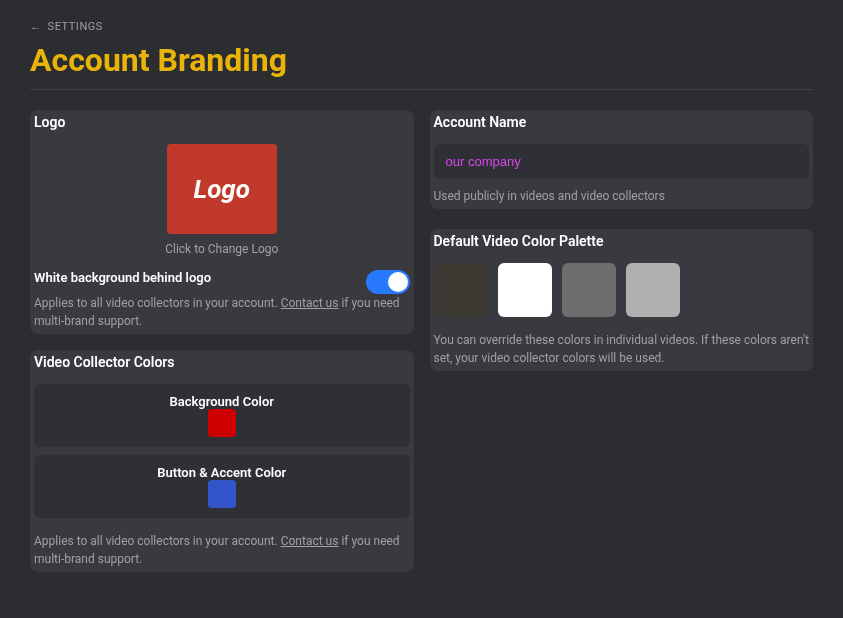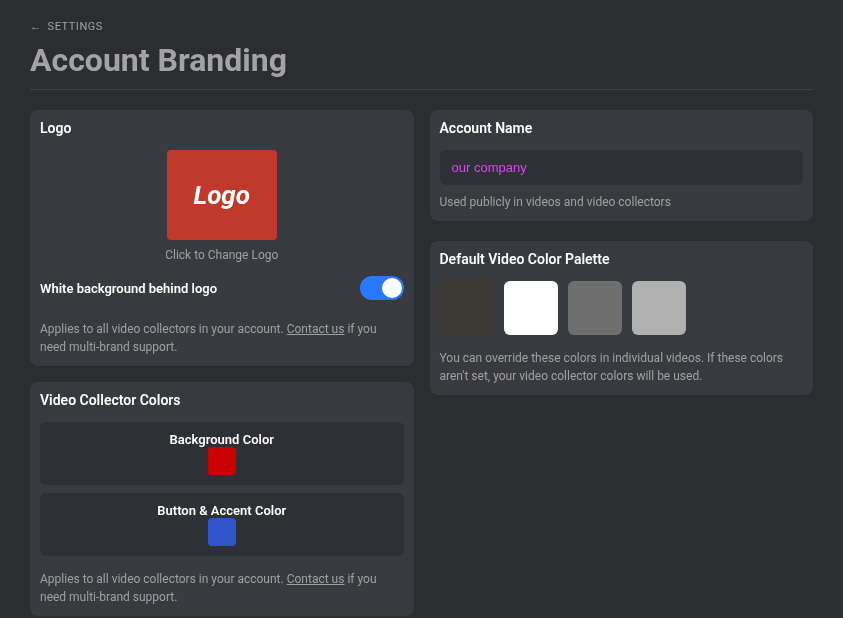--- a/index.html
+++ b/index.html
@@ -21,40 +21,40 @@
       color: #a0a0a0;
       text-transform: uppercase;
       letter-spacing: 0.05em;
       margin-bottom: 8px;
       cursor: pointer;
     }
 
     .page-title {
       font-size: 32px;
       font-weight: 700;
-      color: #a3a3a3;
+      color: #eab308;
       margin-bottom: 10px;
     }
 
     .divider {
       border: none;
       border-top: 1px solid #3f4146;
       margin-bottom: 20px;
     }
 
     .content-grid {
       display: grid;
       grid-template-columns: 1fr 1fr;
       gap: 16px;
     }
 
     .card {
       background-color: #383a3f;
       border-radius: 8px;
-      padding: 10px;
+      padding: 4px;
     }
 
     .card-title {
       font-size: 14px;
       font-weight: 600;
       color: #ffffff;
       margin-bottom: 14px;
     }
 
     
@@ -84,24 +84,24 @@
       font-weight: 700;
     }
 
     .logo-caption {
       font-size: 12px;
       color: #a0a0a0;
     }
 
     .toggle-row {
       display: flex;
-      align-items: center;
+      align-items: flex-start;
       justify-content: space-between;
       margin-top: 14px;
-      margin-bottom: 20px;
+      margin-bottom: 0;
     }
 
     .toggle-label {
       font-size: 13px;
       font-weight: 600;
       color: #ffffff;
     }
 
     .toggle {
       width: 44px;

